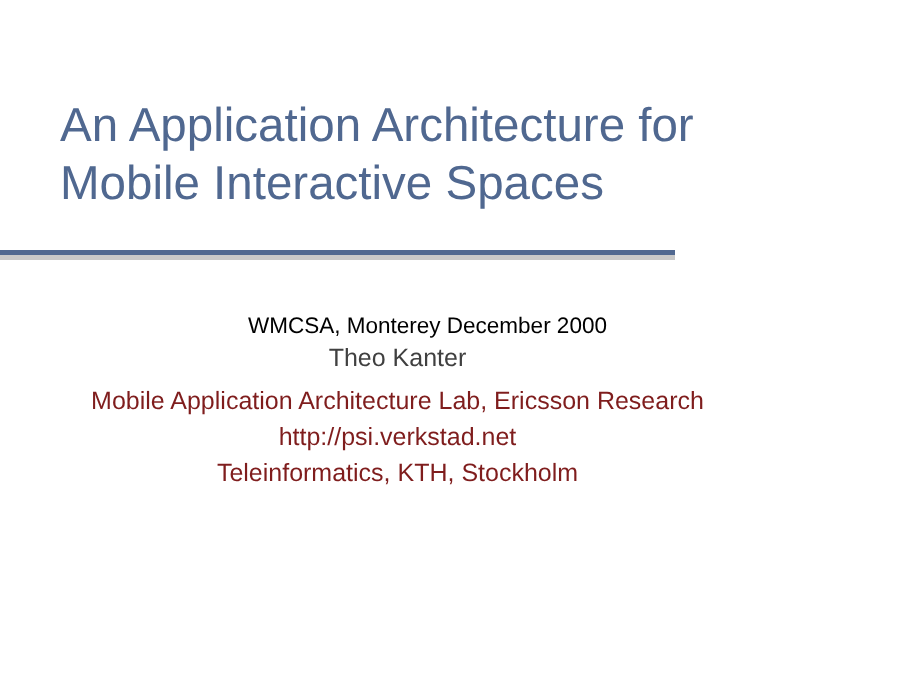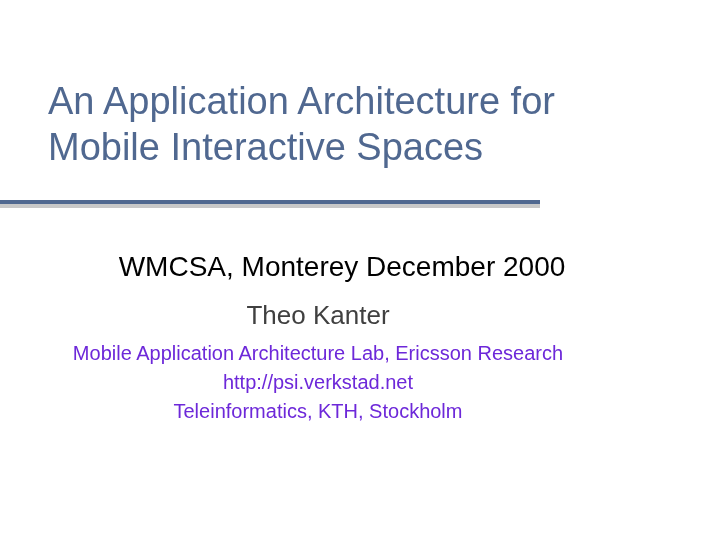--- a/index.html
+++ b/index.html
@@ -54,38 +54,38 @@
     .content-area {
       position: absolute;
       top: 248px;
       left: 0;
       right: 0;
       text-align: center;
       color: #000000;
     }
     .subtitle1 {
       font-family: Arial, sans-serif;
-      font-size: 28px;
+      font-size: 18px;
       line-height: 1.35;
       font-weight: 400;
       margin-left: 48px;
     }
     .subtitle2 {
       font-family: Arial, sans-serif;
-      font-size: 26px;
+      font-size: 20px;
       line-height: 1.35;
       color: #404040;
       font-weight: 400;
-      margin-top: 12px;
+      margin-top: 2px;
     }
     .detail {
       font-family: Arial, sans-serif;
       font-size: 20px;
       line-height: 1.45;
-      color: #6d28d9;
+      color: #7f1d1d;
       font-weight: 400;
     }
     .detail.first { margin-top: 6px; }
   </style>
 </head>
 <body>
 
 <div class="slide">
   <div class="title-area">
     <div class="title">An Application Architecture for Mobile Interactive Spaces</div>

